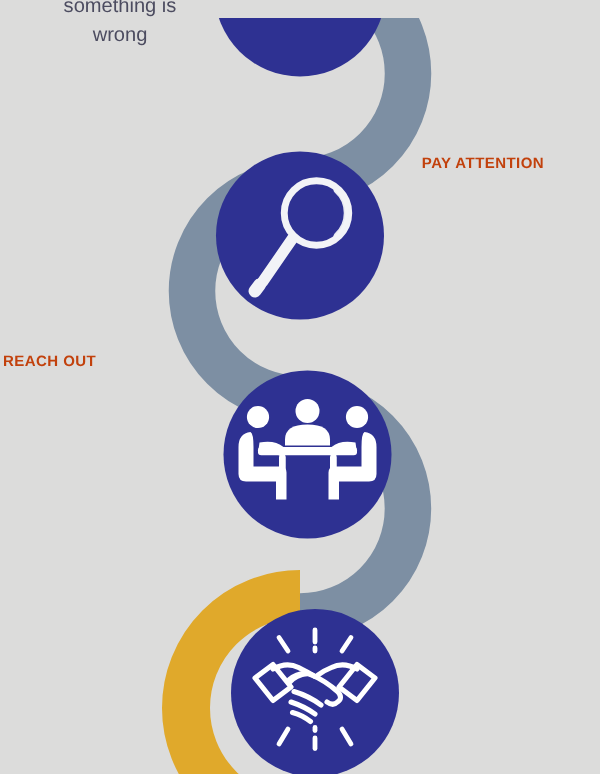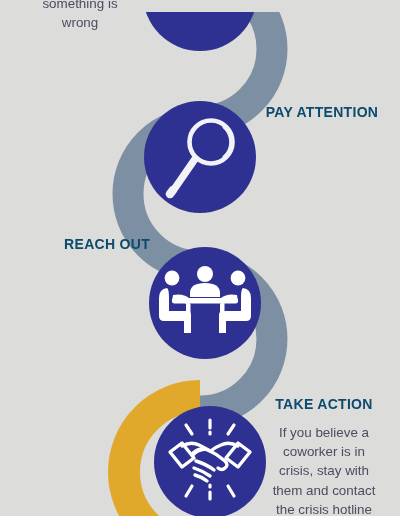--- a/index.html
+++ b/index.html
@@ -20,39 +20,39 @@
   #artwork {
     position: absolute;
     left: 0; top: 0;
     width: 400px; height: 516px;
   }
   .textblock {
     position: absolute;
     width: 148px;
   }
   .heading {
-    font-size: 14px;
+    font-size: 10px;
     font-weight: bold;
     letter-spacing: 0.3px;
-    color: #0c4a6e;
+    color: #c2410c;
     line-height: 1.25;
     margin: 0 0 9px 0;
   }
   .body-copy {
     font-size: 13.4px;
     font-weight: normal;
     color: #4c4c60;
     line-height: 1.45;
     margin: 0;
   }
 
   
   #tb-notice  { left: 6px;   top: -18px; text-align: center; }
   #tb-pay     { left: 248px; top: 92px;  text-align: center; }
-  #tb-reach   { left: 2px;   top: 224px; text-align: right; }
+  #tb-reach   { left: 2px;   top: 224px; text-align: left; }
   #tb-take    { left: 250px; top: 384px; text-align: center; }
 </style>
 </head>
 <body>
 
 <div id="stage">
 
   <svg id="artwork" viewBox="0 0 400 516" xmlns="http://www.w3.org/2000/svg">
 
     <g>
@@ -152,22 +152,14 @@
   </div>
 
   <div class="textblock" id="tb-pay">
     <h2 class="heading">PAY ATTENTION</h2>
   </div>
 
   <div class="textblock" id="tb-reach">
     <h2 class="heading">REACH OUT</h2>
   </div>
 
-  <div class="textblock" id="tb-take">
-    <h2 class="heading">TAKE ACTION</h2>
-    <p class="body-copy" style="white-space: pre-line;">If you believe a
-coworker is in
-crisis, stay with
-them and contact
-the crisis hotline</p>
-  </div>
 
 </div>
 
 </body></html>

